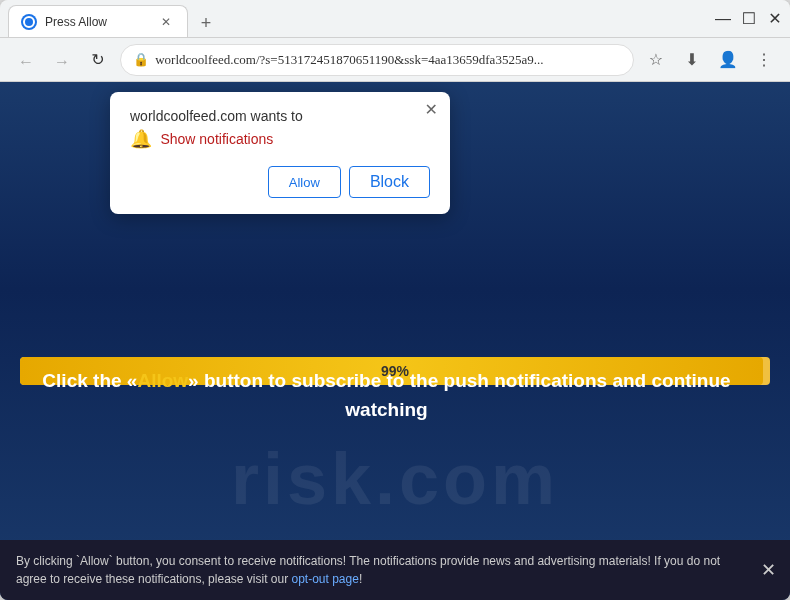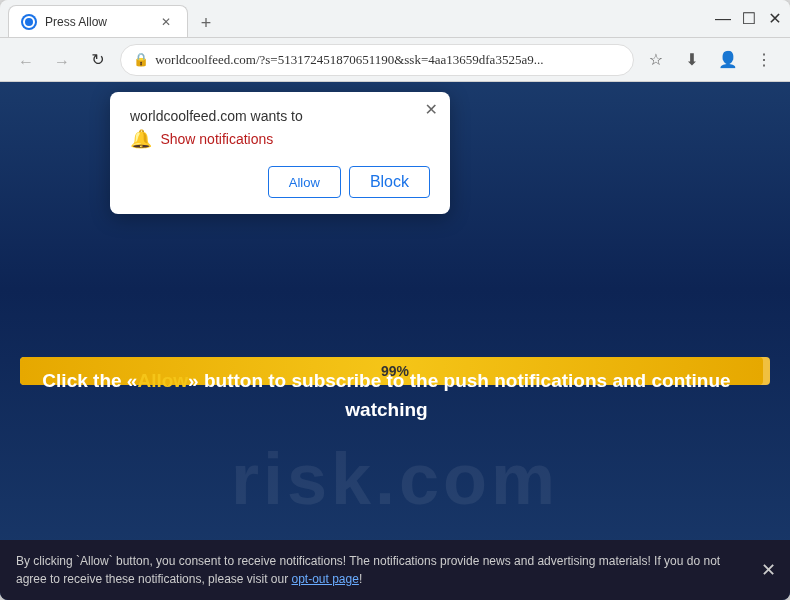--- a/index.html
+++ b/index.html
@@ -359,21 +359,20 @@
       right: 0;
       background: #1a1a2e;
       padding: 12px 48px 12px 16px;
       font-size: 12px;
       color: #ccc;
       line-height: 1.5;
     }
 
     .bottom-banner .opt-out-link {
       color: #6aacff;
-      text-decoration: underline;
       cursor: pointer;
     }
 
     .banner-close {
       position: absolute;
       top: 50%;
       right: 14px;
       transform: translateY(-50%);
       color: #ccc;
       font-size: 18px;

